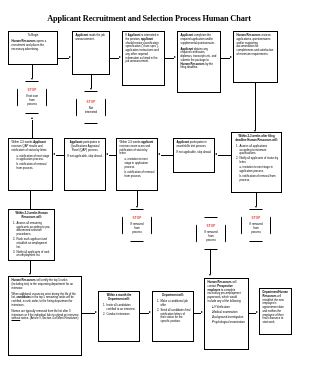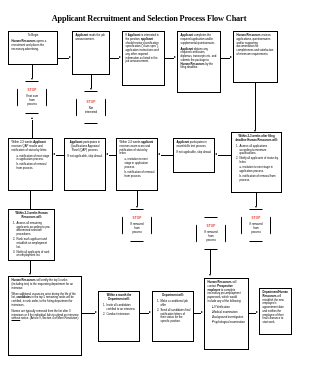--- a/index.html
+++ b/index.html
@@ -135,21 +135,21 @@
     border-left: 1.7px solid transparent;
     border-right: 1.7px solid transparent;
     border-bottom: 2.6px solid #000;
   }
 </style>
 </head>
 <body>
 
 <div id="chart-root">
 
-  <div class="title">Applicant Recruitment and Selection Process Flow Chart</div>
+  <div class="title">Applicant Recruitment and Selection Process Human Chart</div>
 
   <div class="node" style="left:8px; top:31px; width:50px; height:34px;">
     <p class="ctr">To Begin</p>
     <p><b>Human Resources</b><span> opens a recruitment and places the necessary advertising.</span></p>
   </div>
 
   <div class="node" style="left:72px; top:31px; width:38px; height:44px;">
     <p><b>Applicant</b><span> reads the job announcement.</span></p>
   </div>
 

